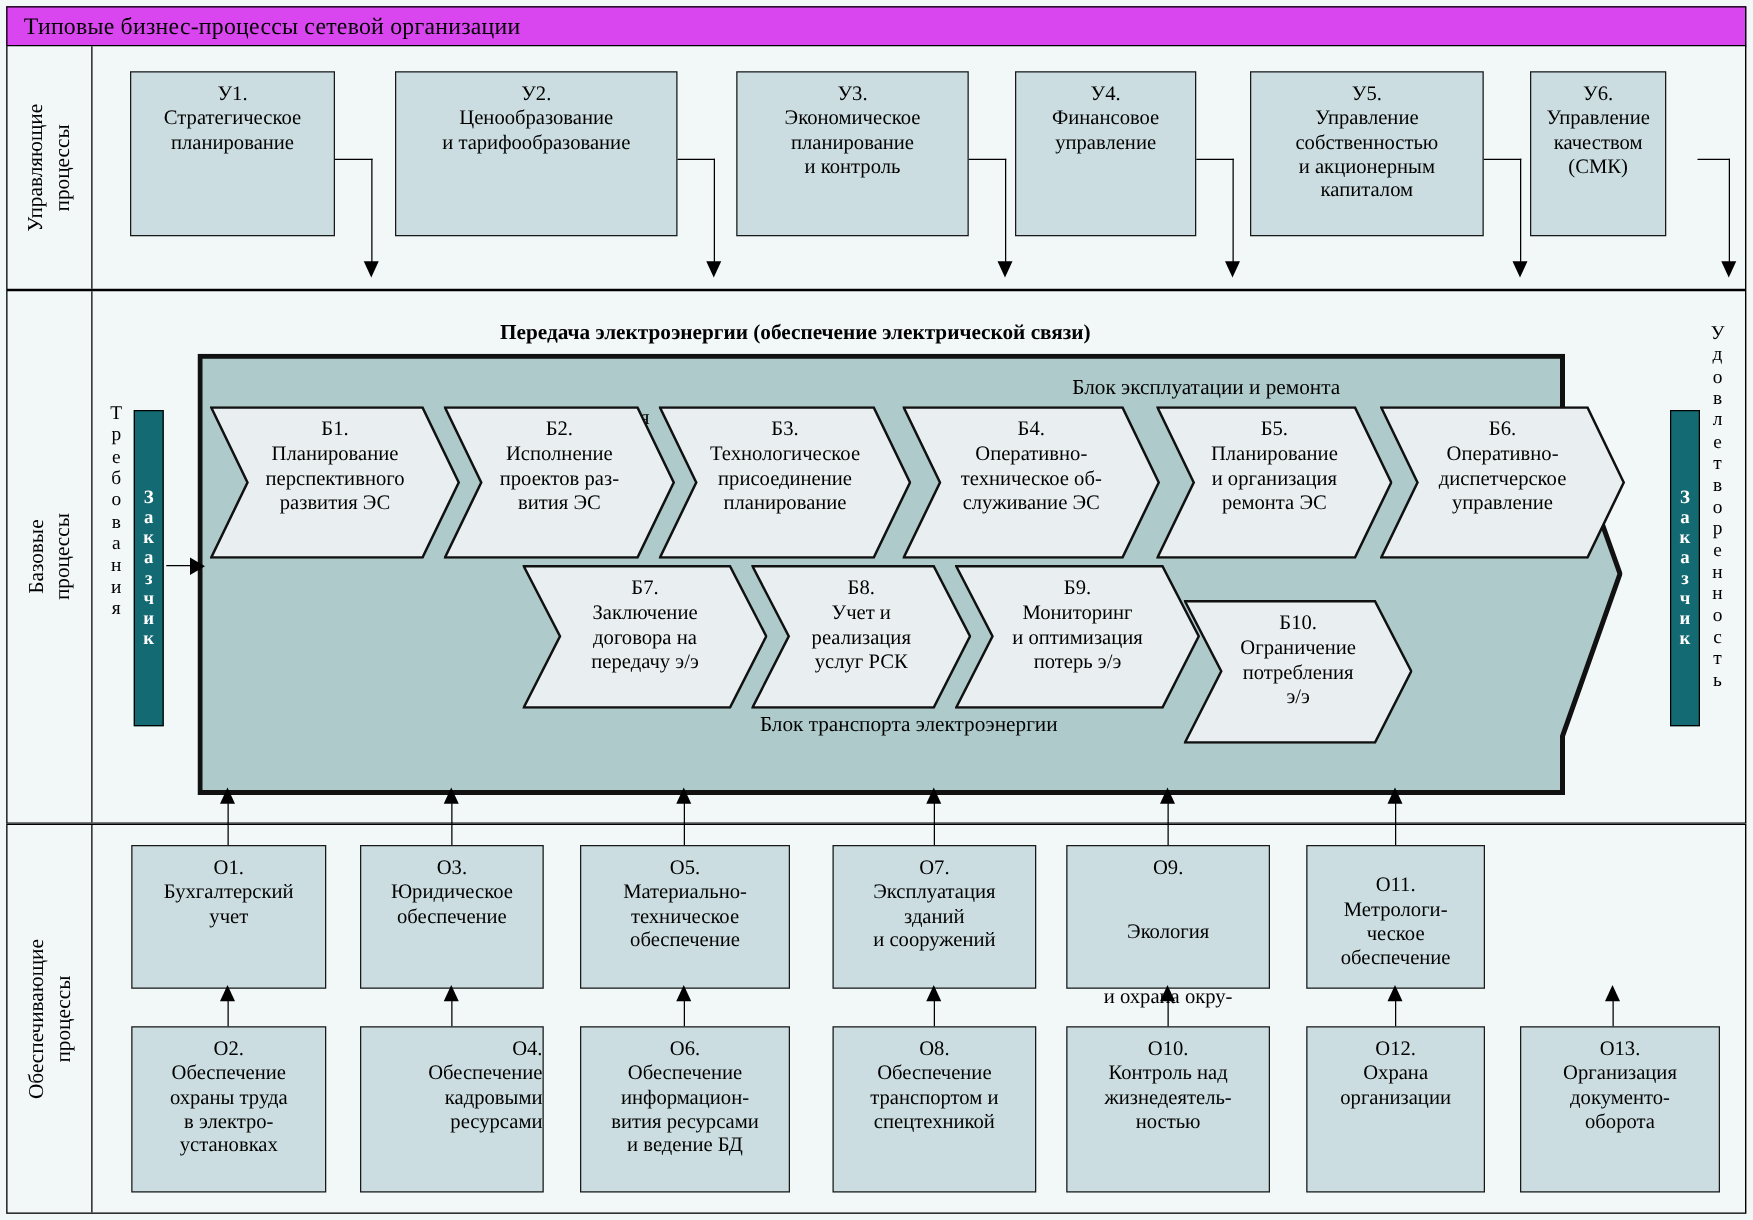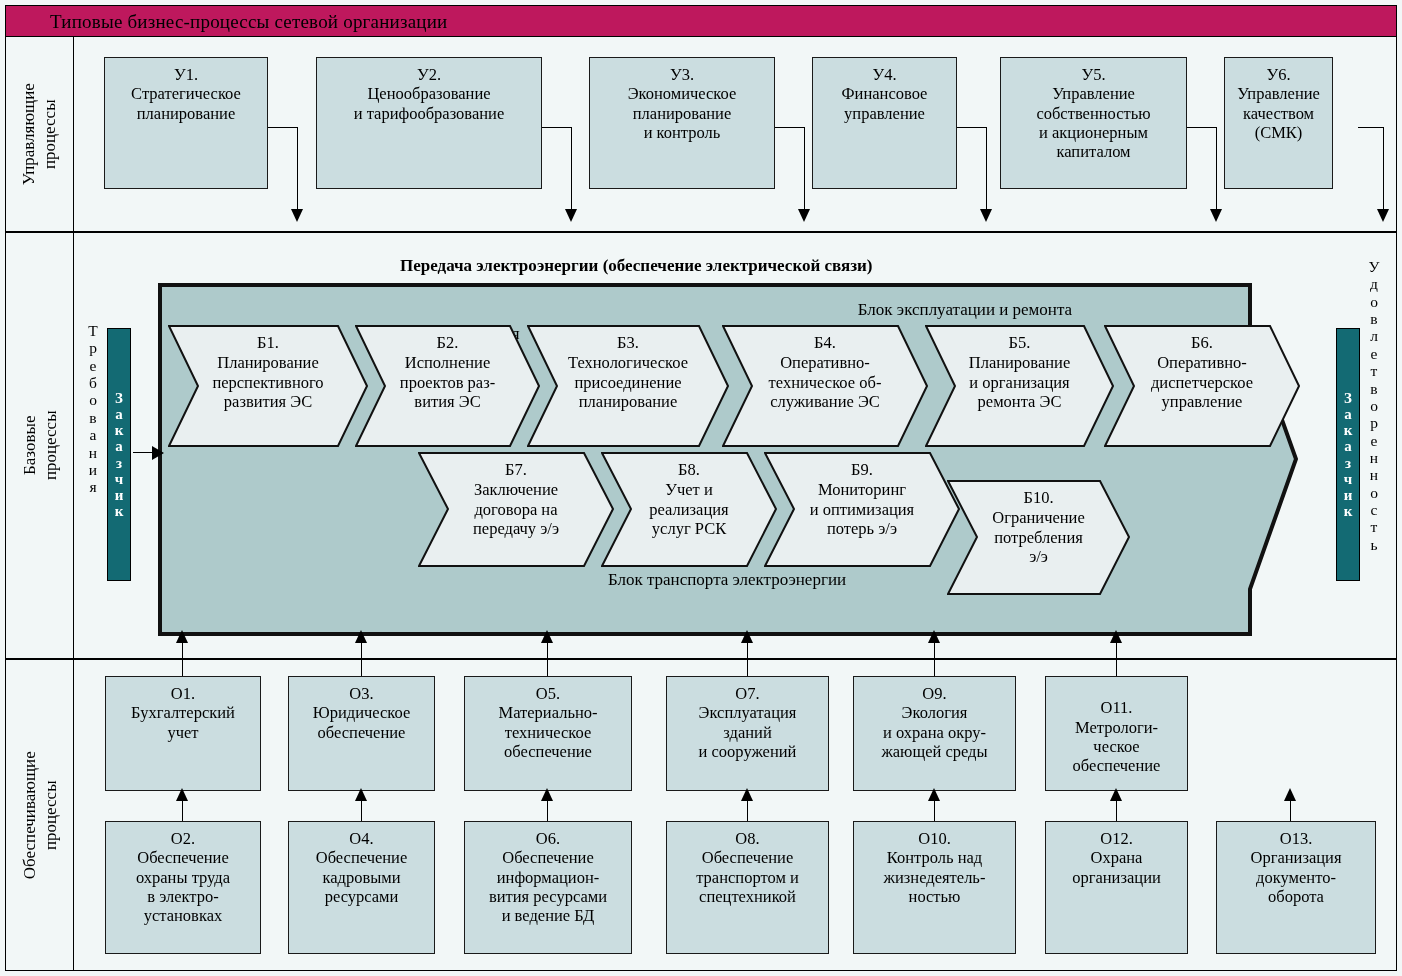--- a/index.html
+++ b/index.html
@@ -15,22 +15,22 @@
   
   .outer-frame{
     position:absolute;left:5px;top:5px;width:1392px;height:966px;
     border:1px solid #000;box-sizing:border-box;background:#f2f7f7;
   }
 
   
   .title-band{
     position:absolute;left:5px;top:5px;width:1392px;height:33px;
     border:1px solid #000;border-bottom:1px solid #000;box-sizing:border-box;
-    background:#be185d;
-    display:flex;align-items:center;padding-left:31px;
+    background:#d946ef;
+    display:flex;align-items:center;
   }
   .title-band .t{font-size:19px;padding-left:13px;letter-spacing:.2px;}
 
   
   .band{
     position:absolute;left:5px;width:1392px;
     border:1px solid #000;box-sizing:border-box;background:#f2f7f7;
   }
   .band-u{top:36px;height:196px;}
   .band-b{top:232px;height:427px;}
@@ -424,41 +424,41 @@
       <span class="ln">Материально-</span>
       <span class="ln">техническое</span>
       <span class="ln">обеспечение</span>
     </div>
   <div class="pbox" style="left:666px;top:676px;width:163px;height:115px;">
       <span class="ln">О7.</span>
       <span class="ln">Эксплуатация</span>
       <span class="ln">зданий</span>
       <span class="ln">и сооружений</span>
     </div>
-  <div class="pbox" style="left:853px;top:676px;width:163px;height:115px;">
+  <div class="pbox" style="left:853px;top:676px;width:163px;height:115px;gap:32px;">
       <span class="ln">О9.</span>
       <span class="ln">Экология</span>
       <span class="ln">и охрана окру-</span>
       <span class="ln">жающей среды</span>
     </div>
   <div class="pbox" style="left:1045px;top:676px;width:143px;height:115px;justify-content:center;">
       <span class="ln">О11.</span>
       <span class="ln">Метрологи-</span>
       <span class="ln">ческое</span>
       <span class="ln">обеспечение</span>
     </div>
 
   <div class="pbox" style="left:105px;top:821px;width:156px;height:133px;">
       <span class="ln">О2.</span>
       <span class="ln">Обеспечение</span>
       <span class="ln">охраны труда</span>
       <span class="ln">в электро-</span>
       <span class="ln">установках</span>
     </div>
-  <div class="pbox" style="left:288px;top:821px;width:147px;height:133px;">
+  <div class="pbox" style="left:288px;top:821px;width:147px;height:133px;align-items:flex-end;">
       <span class="ln">О4.</span>
       <span class="ln">Обеспечение</span>
       <span class="ln">кадровыми</span>
       <span class="ln">ресурсами</span>
     </div>
   <div class="pbox" style="left:464px;top:821px;width:168px;height:133px;">
       <span class="ln">О6.</span>
       <span class="ln">Обеспечение</span>
       <span class="ln">информацион-</span>
       <span class="ln">вития ресурсами</span>

